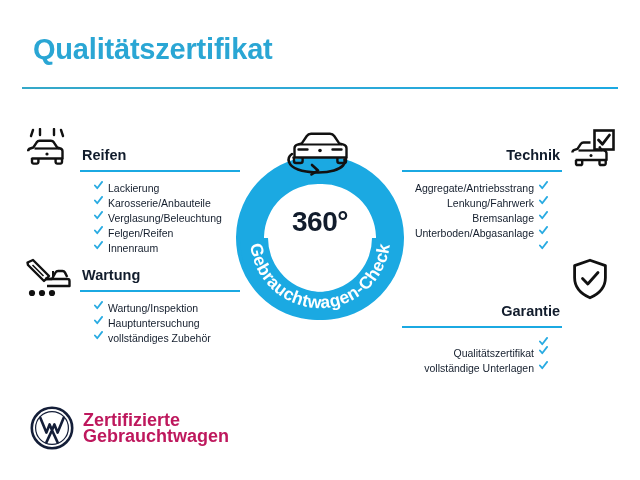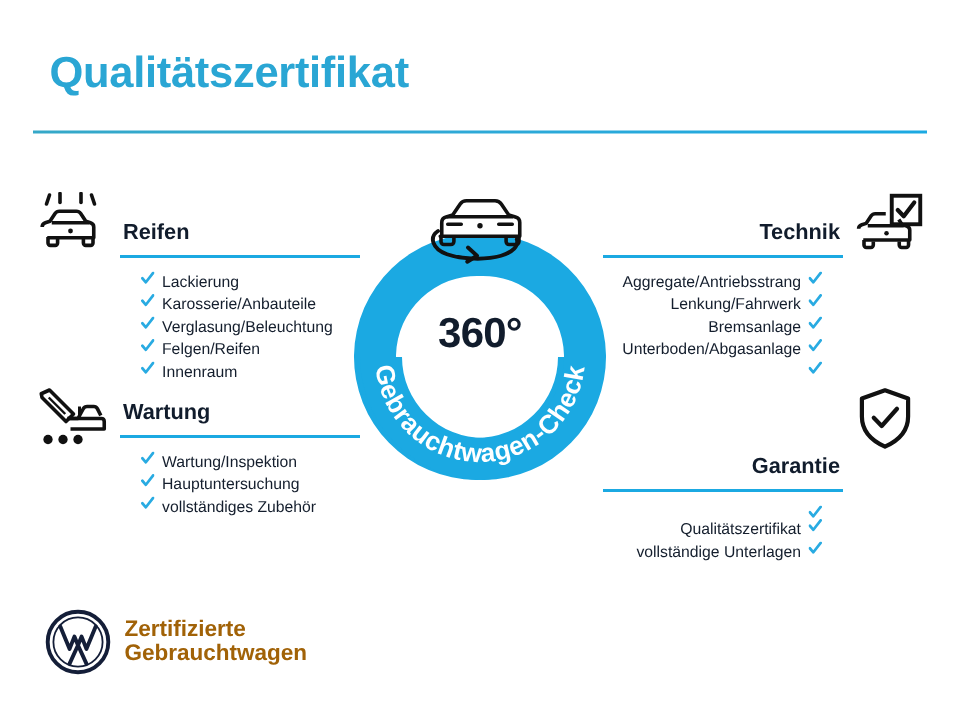--- a/index.html
+++ b/index.html
@@ -137,24 +137,24 @@
   }
   #footer-logo .mark {
     position: absolute;
     left: 0; top: 2px;
     width: 44px; height: 44px;
   }
   #footer-logo .lines {
     position: absolute;
     left: 53px;
     top: 8px;
-    font-size: 15px;
+    font-size: 18px;
     font-weight: bold;
     line-height: 16px;
-    color: #a16207;
+    color: #be185d;
     white-space: nowrap;
   }
 </style>
 </head>
 <body>
 
 <div class="page">
 
   <div class="title">Qualitätszertifikat</div>
   <div class="title-rule"></div>

